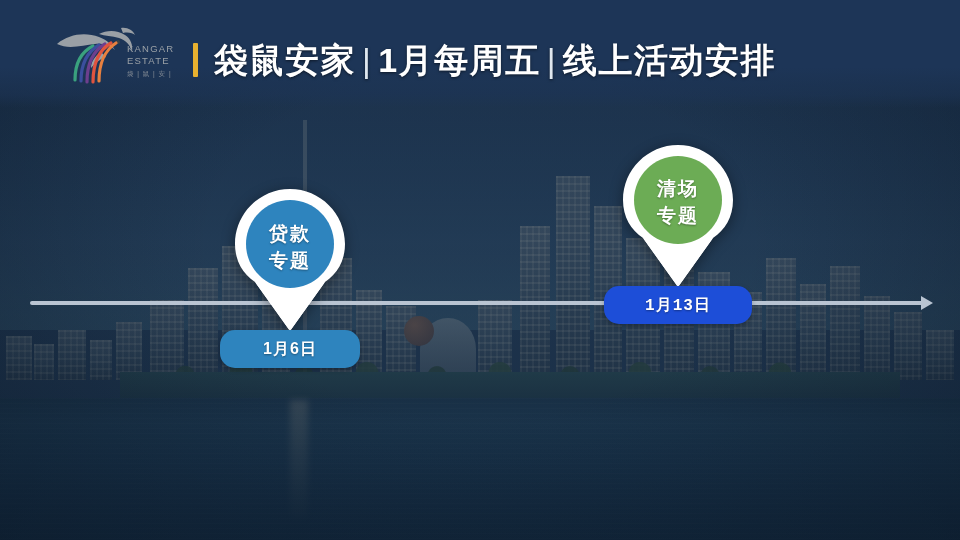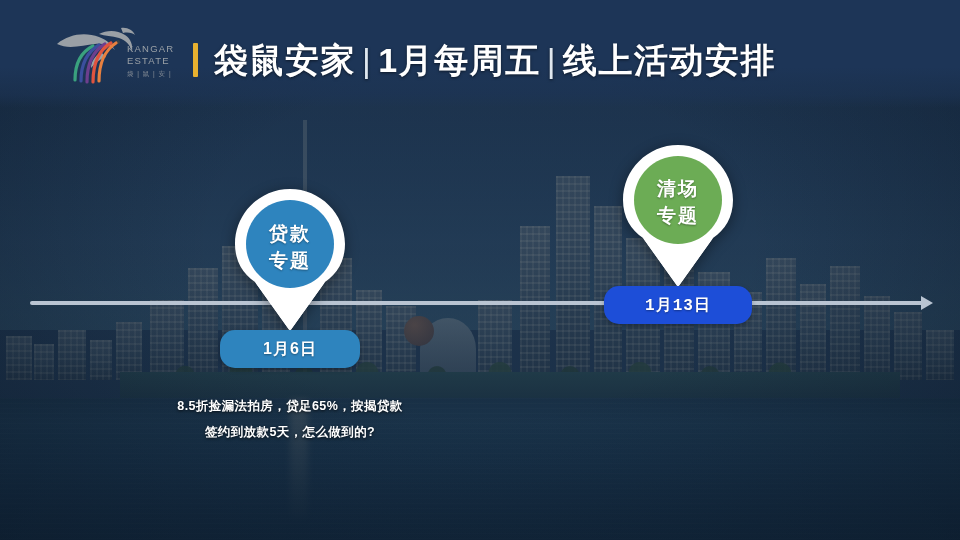--- a/index.html
+++ b/index.html
@@ -216,21 +216,20 @@
         <path d="M59 2 C28.7 2 4 26.7 4 57 C4 74 12 87 24 95 L59 144 L94 95 C106 87 114 74 114 57 C114 26.7 89.3 2 59 2 Z" fill="#ffffff"></path>
         <path d="M59 13 C34.8 13 15 32.8 15 57 C15 81.2 34.8 101 59 101 C83.2 101 103 81.2 103 57 C103 32.8 83.2 13 59 13 Z" fill="#2e84be"></path>
         <path d="M24 95 L59 144 L94 95 C84 102 72 106 59 106 C46 106 34 102 24 95 Z" fill="#ffffff"></path>
       </svg>
       <div class="pin-label">
         <div>贷款</div>
         <div>专题</div>
       </div>
     </div>
     <div class="date-pill" style="margin-top:-3px;">1月6日</div>
-    <div class="desc">8.5折捡漏法拍房，贷足65%，按揭贷款签约到放款5天，怎么做到的?</div>
   </div>
 
   <div class="milestone m2">
     <div class="pin" style="margin-top:143px;">
       <svg width="118" height="146" viewBox="0 0 118 146" xmlns="http://www.w3.org/2000/svg">
         <path d="M59 2 C28.7 2 4 26.7 4 57 C4 74 12 87 24 95 L59 144 L94 95 C106 87 114 74 114 57 C114 26.7 89.3 2 59 2 Z" fill="#ffffff"></path>
         <path d="M59 13 C34.8 13 15 32.8 15 57 C15 81.2 34.8 101 59 101 C83.2 101 103 81.2 103 57 C103 32.8 83.2 13 59 13 Z" fill="#6cac55"></path>
         <path d="M24 95 L59 144 L94 95 C84 102 72 106 59 106 C46 106 34 102 24 95 Z" fill="#ffffff"></path>
       </svg>
       <div class="pin-label">

